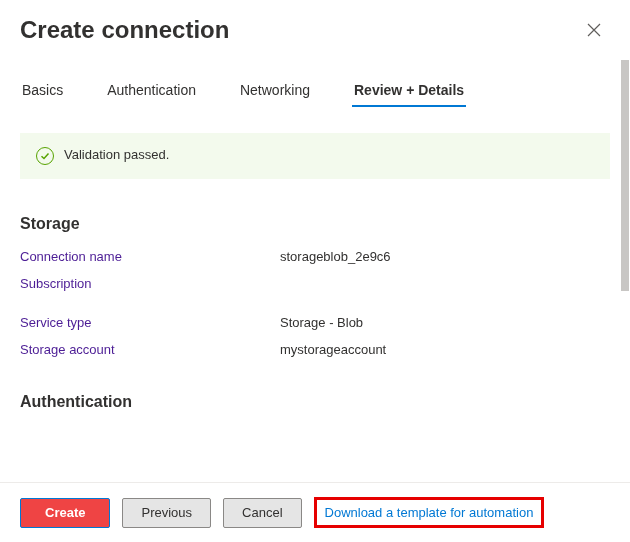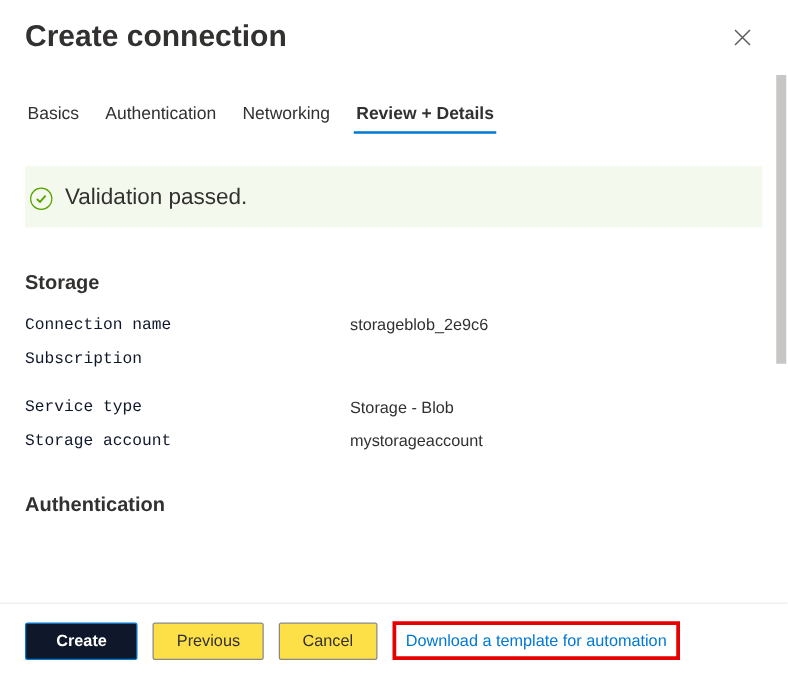--- a/index.html
+++ b/index.html
@@ -40,21 +40,21 @@
   }
   .close-btn svg { width: 14px; height: 14px; }
   .scroll-region {
     flex: 1;
     overflow: hidden;
     position: relative;
     padding: 0 20px;
   }
   .tabs {
     display: flex;
-    gap: 17px;
+    gap: 40px;
     margin-top: 24px;
     border-bottom: 1px solid transparent;
   }
   .tab {
     padding: 6px 2px 8px 2px;
     font-size: 14px;
     color: #323130;
     cursor: pointer;
     position: relative;
   }
@@ -64,66 +64,66 @@
   .tab.active::after {
     content: "";
     position: absolute;
     left: 0; right: 0; bottom: -1px;
     height: 2px;
     background: #0078d4;
   }
   .validation {
     margin-top: 26px;
     background: #f3faed;
-    padding: 14px 4px;
-    display: flex;
-    align-items: flex-end;
+    padding: 14px 16px;
+    display: flex;
+    align-items: flex-start;
     gap: 10px;
-    font-size: 18px;
+    font-size: 13px;
   }
   .check-icon {
     width: 18px; height: 18px;
     border: 1.5px solid #57a300;
     border-radius: 50%;
     display: flex;
     align-items: center;
     justify-content: center;
     flex-shrink: 0;
   }
   .check-icon svg { width: 10px; height: 10px; }
   h2.section {
     font-size: 16px;
     font-weight: 700;
     margin-top: 36px;
     margin-bottom: 16px;
   }
   .rows { display: flex; flex-direction: column; gap: 12px; }
   .row { display: flex; }
-  .row .label { width: 260px; color: #0f172a; font-size: 13px; font-family: Liberation Mono, monospace; }
+  .row .label { width: 260px; color: #4c1d95; font-size: 13px; }
   .row .value { flex: 1; color: #323130; font-size: 13px; }
   .footer {
     border-top: 1px solid #edebe9;
     padding: 14px 20px;
     display: flex;
     align-items: center;
     gap: 12px;
   }
   button.btn {
     height: 30px;
     padding: 0 18px;
     font-size: 13px;
     font-family: inherit;
     border: 1px solid #8a8886;
-    background: #fde047;
+    background: #e5e5e5;
     color: #323130;
     cursor: pointer;
     border-radius: 2px;
   }
   button.btn.primary {
-    background: #0f172a;
+    background: #ef4444;
     border-color: #0078d4;
     color: #fff;
     font-weight: 600;
     padding: 0 24px;
   }
   .link {
     color: #0078d4;
     font-size: 13px;
     cursor: pointer;
   }

